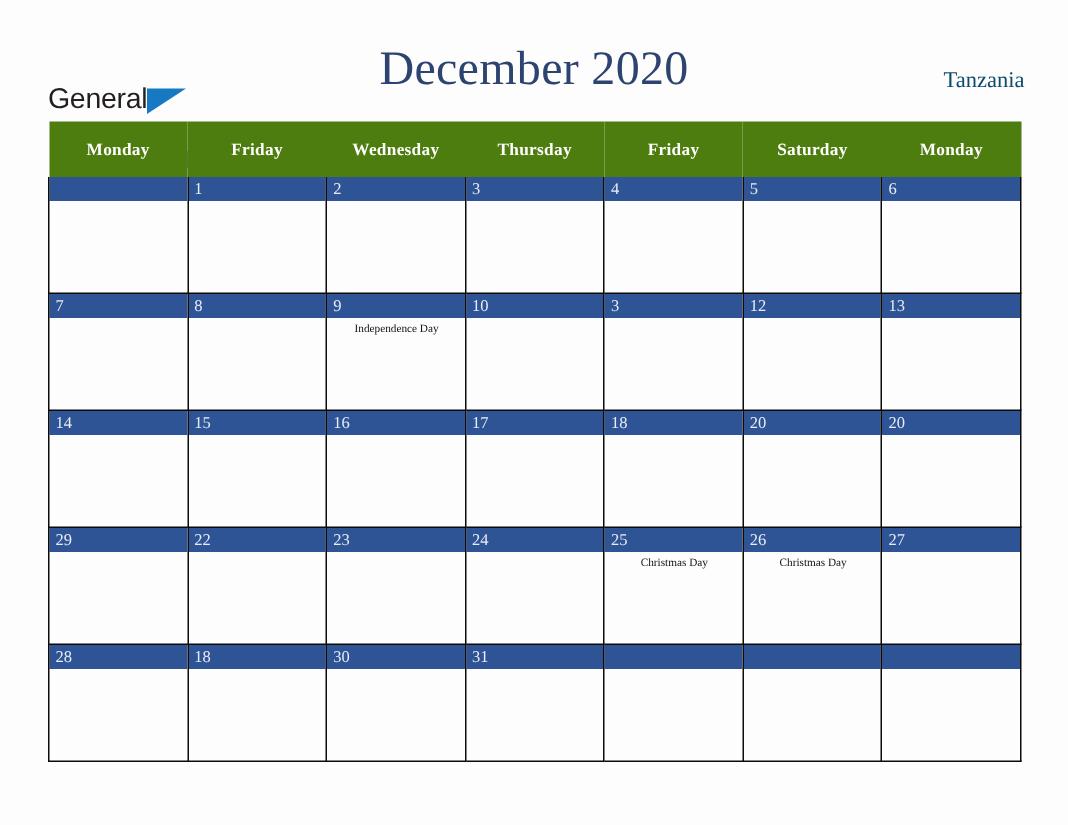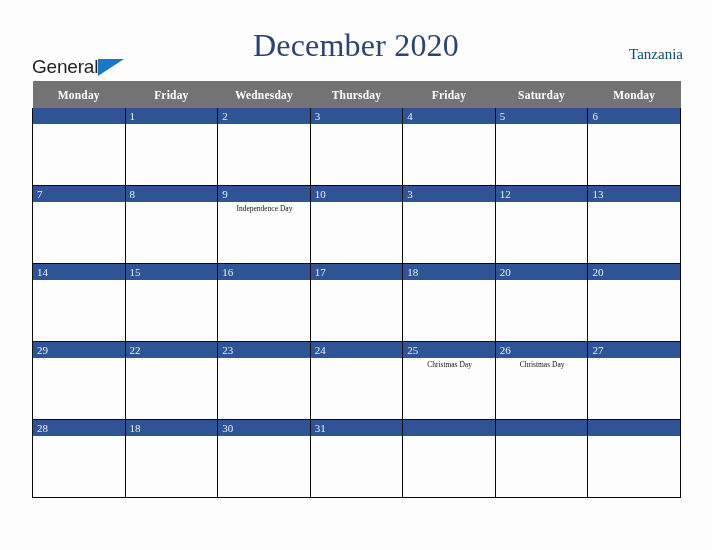--- a/index.html
+++ b/index.html
@@ -97,25 +97,25 @@
   .calendar {
     position: absolute;
     left: 32px;
     top: 81px;
     width: 649px;
     border-collapse: collapse;
     table-layout: fixed;
   }
 
   .calendar th {
-    background: #737373;
+    background: #4d7c0f;
     color: #ffffff;
     font-size: 11.5px;
     font-weight: bold;
-    height: 27px;
+    height: 37px;
     padding: 0;
     text-align: center;
     letter-spacing: 0.2px;
     border: none;
   }
 
   .calendar td {
     padding: 0;
     vertical-align: top;
     height: 77px;

